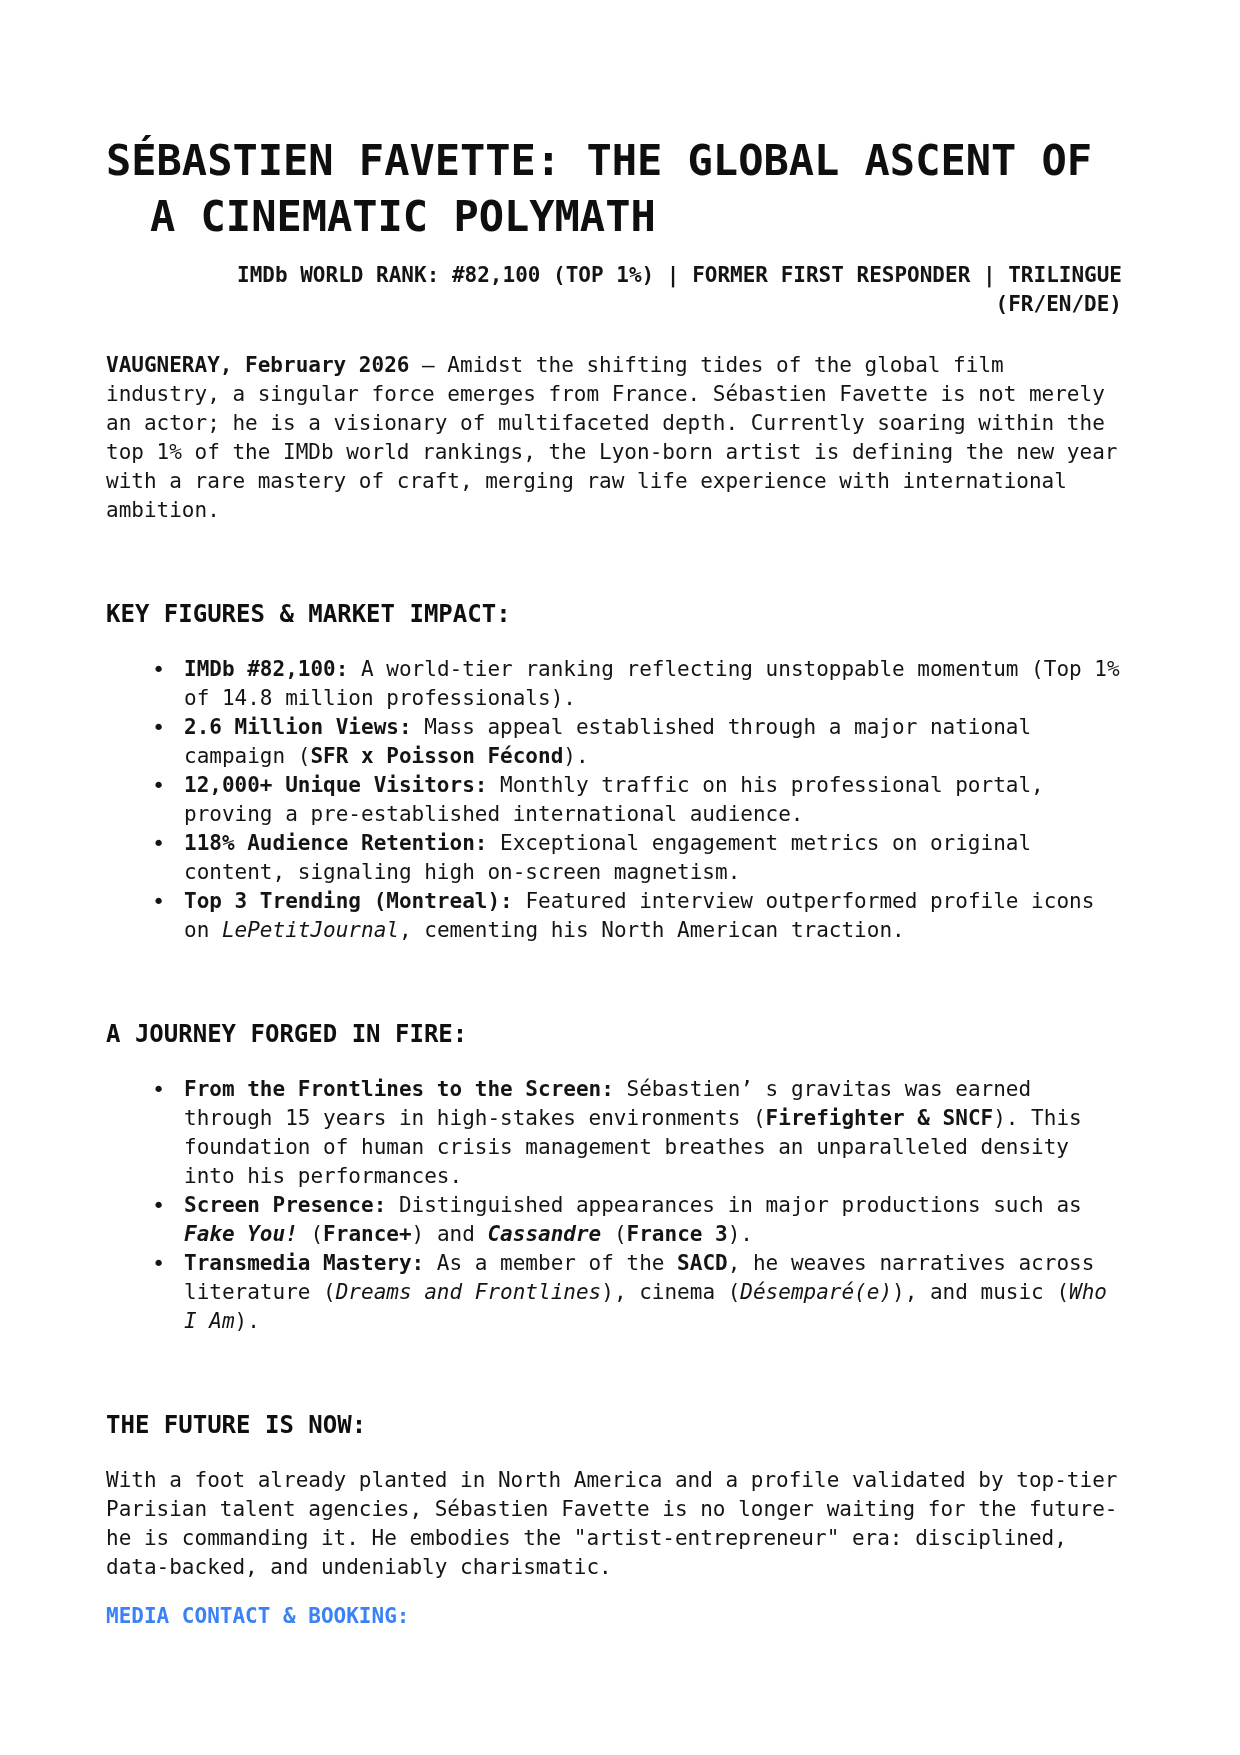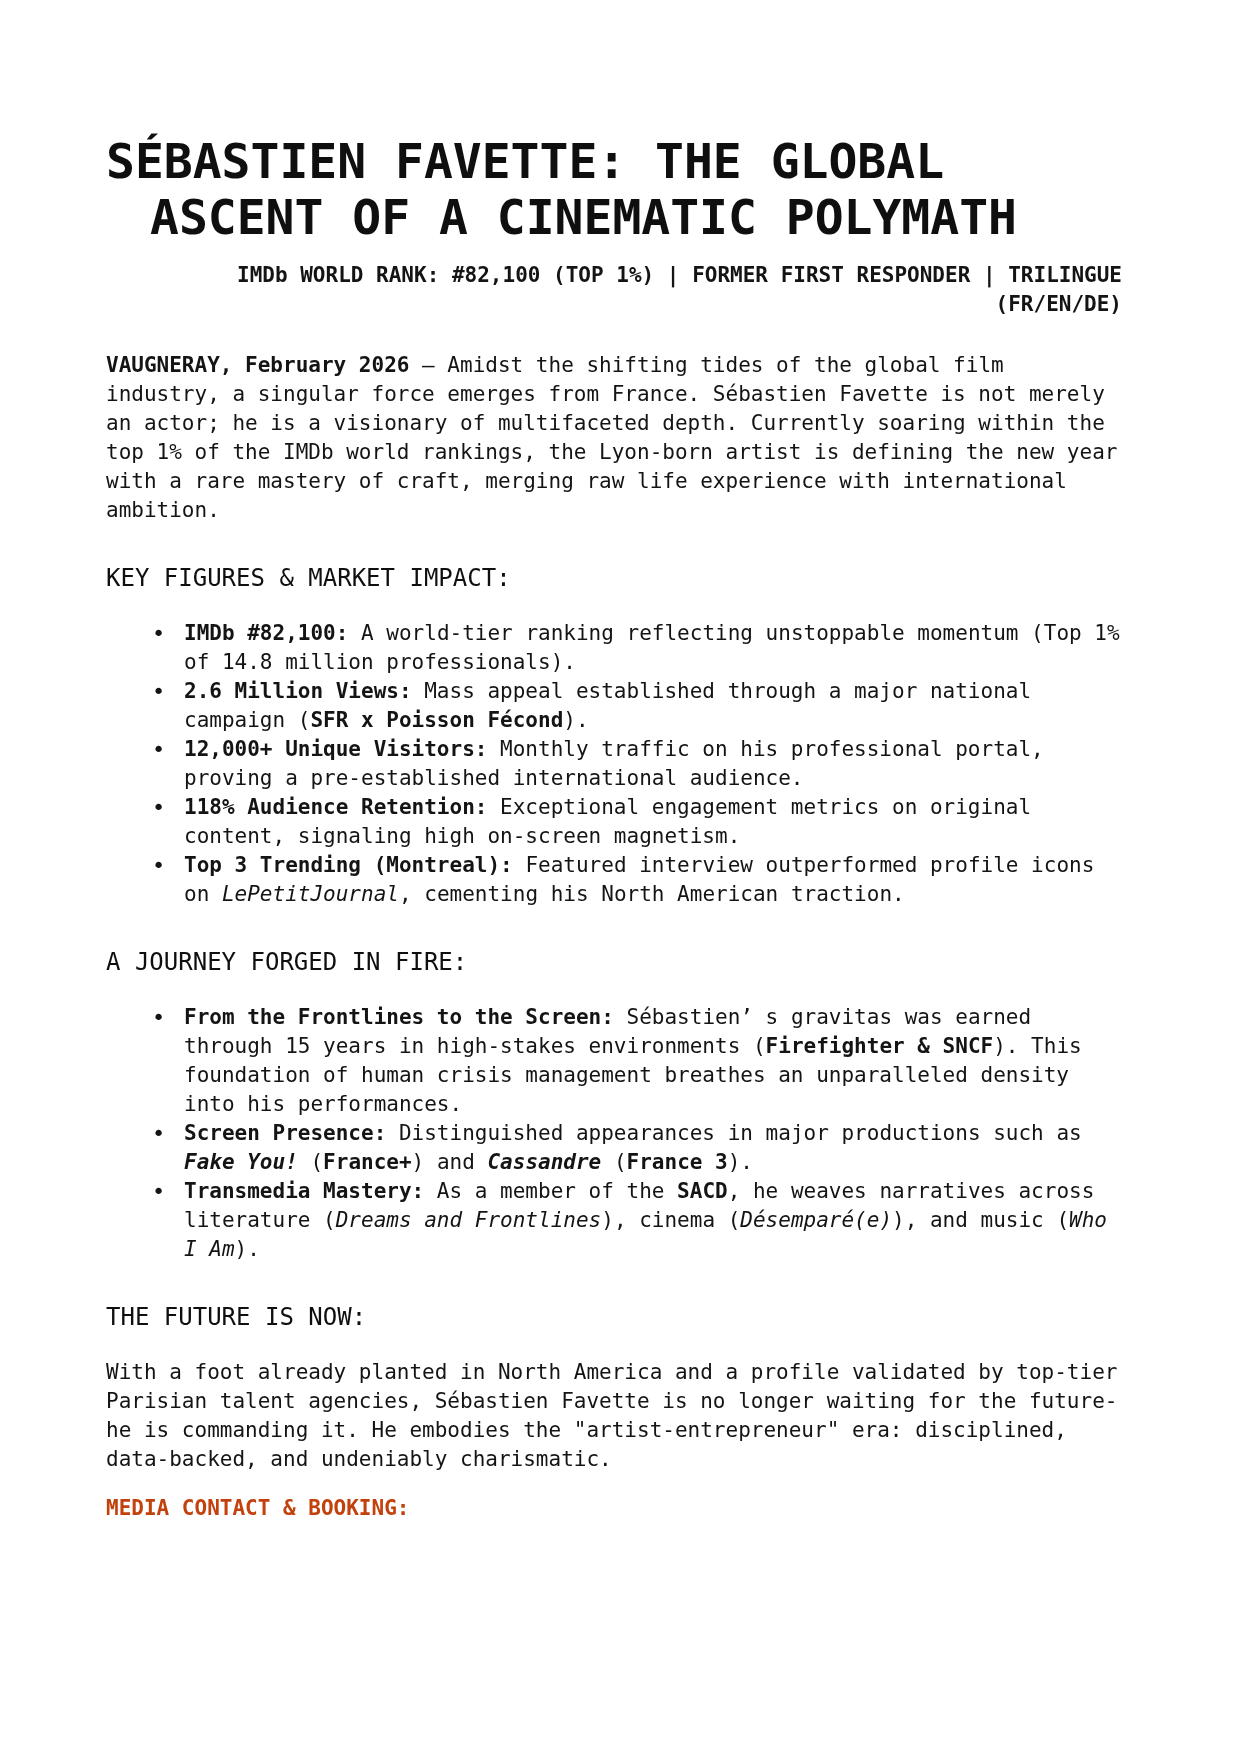--- a/index.html
+++ b/index.html
@@ -14,21 +14,21 @@
     font-family: "DejaVu Sans Mono", "Liberation Mono", monospace;
     color: #141414;
   }
   .page {
     padding: 133px 0 40px 106px;
     width: 1016px;
     box-sizing: content-box;
   }
   h1 {
     margin: 0 0 16px 0;
-    font-size: 48px;
+    font-size: 42px;
     line-height: 56px;
     font-weight: bold;
     letter-spacing: 0;
     width: 1016px;
     box-sizing: border-box;
     padding-left: 44px;
     text-indent: -44px;
     color: #0f0f0f;
   }
   .subtitle {
@@ -39,32 +39,32 @@
     width: 1016px;
     text-align: right;
   }
   p.body-text {
     margin: 0 0 20px 0;
     font-size: 21px;
     line-height: 29px;
     width: 1016px;
   }
   h2 {
-    margin: 38px 0 26px 0;
+    margin: 74px 0 26px 0;
     font-size: 24px;
     line-height: 30px;
-    font-weight: normal;
+    font-weight: bold;
     color: #0f0f0f;
   }
   h3 {
     margin: 8px 0 0 0;
     font-size: 21px;
     line-height: 29px;
     font-weight: bold;
-    color: #c2410c;
+    color: #3b82f6;
   }
   ul.doc-list {
     list-style: none;
     margin: 16px 0 20px 0;
     padding: 0;
     width: 1016px;
   }
   ul.doc-list li {
     position: relative;
     padding-left: 78px;

